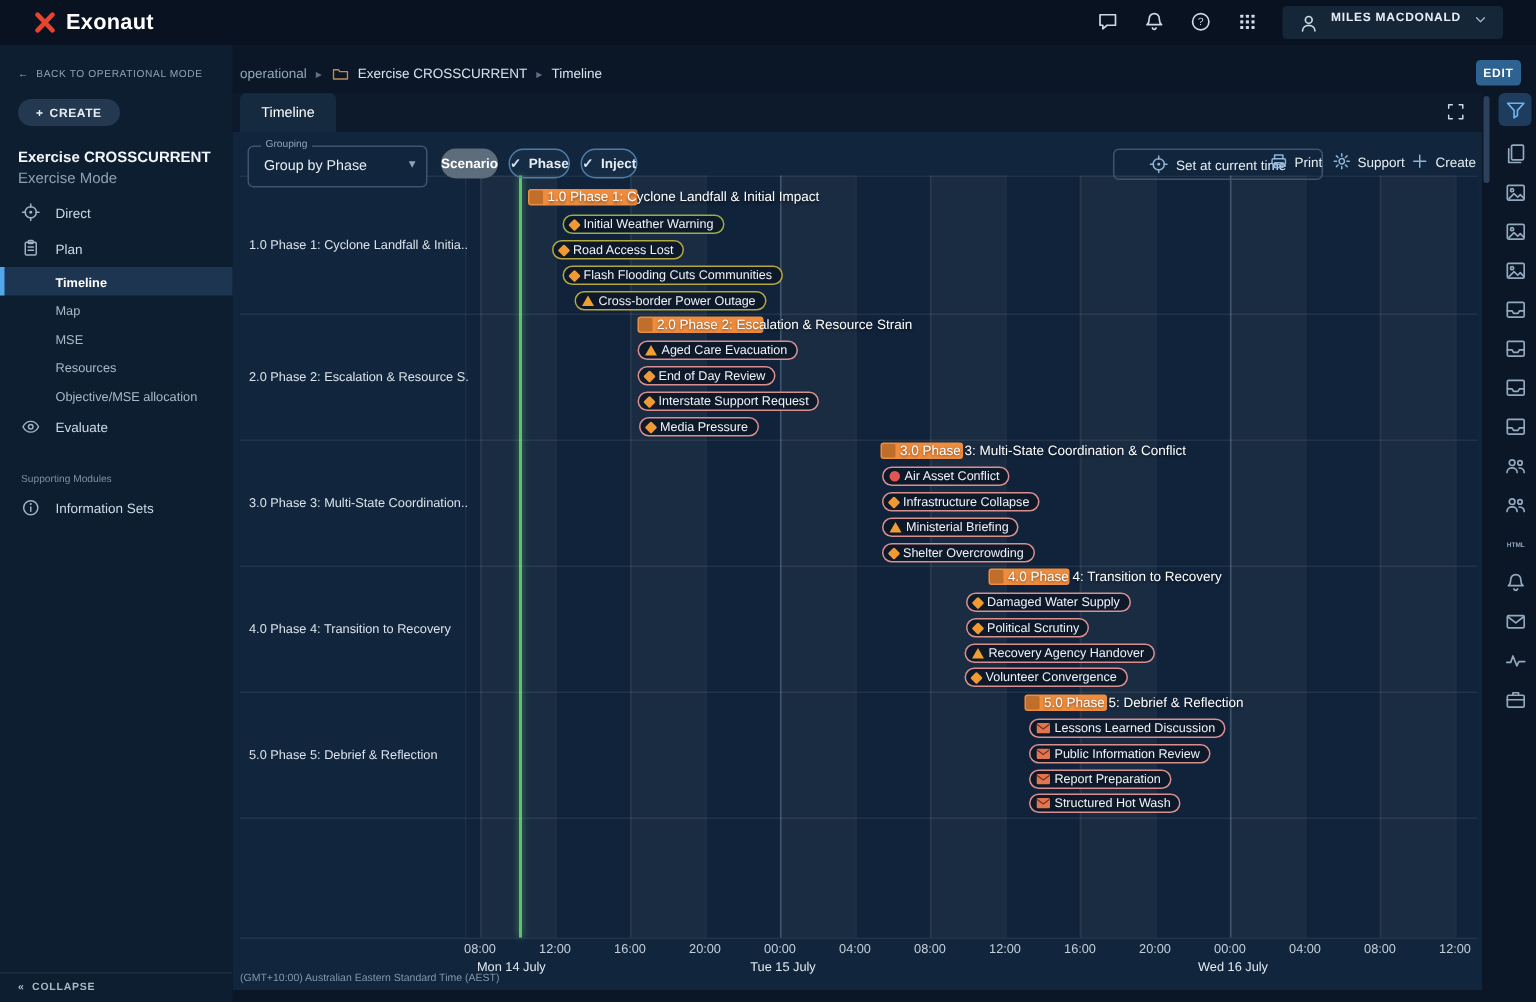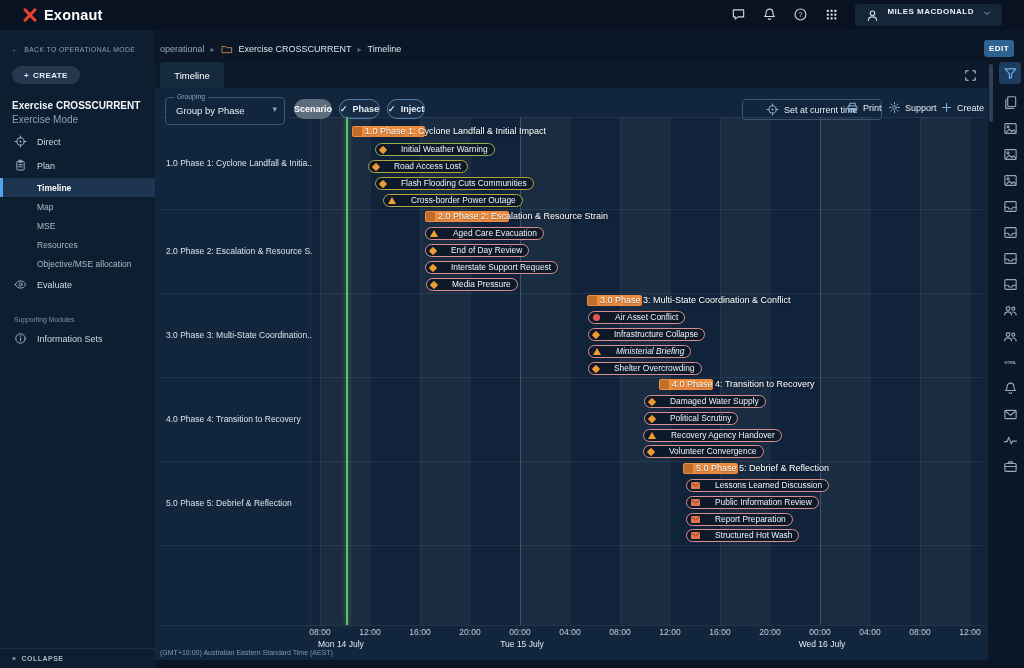--- a/index.html
+++ b/index.html
@@ -67,21 +67,21 @@
   .day-line{position:absolute;top:0;width:1px;height:508px;background:rgba(150,180,210,0.22);}
   .now-line{position:absolute;top:0;width:2px;height:508px;background:#5ec26a;box-shadow:0 0 5px rgba(94,194,106,.7);}
   .hline{position:absolute;left:160px;width:825px;height:1px;background:rgba(255,255,255,0.07);z-index:3;}
   .vline{position:absolute;left:310px;top:117px;width:1px;height:508px;background:rgba(255,255,255,0.06);z-index:3;}
   #items-layer{position:absolute;left:0;top:0;width:1024px;height:668px;z-index:10;pointer-events:none;}
   #items-layer *{pointer-events:auto;}
   .row-label{position:absolute;left:166px;width:146px;font-size:8.5px;color:#dae3ec;white-space:nowrap;overflow:hidden;}
   .phase-bar{position:absolute;height:11px;background:#ef8d3f;border-radius:2px;cursor:pointer;}
   .bar-sq{position:absolute;left:1px;top:1px;width:9px;height:9px;background:#c06f2a;border-radius:1px;}
   .bar-label{position:absolute;left:13px;top:0;line-height:11px;font-size:9px;color:#fff;white-space:nowrap;text-shadow:0 1px 2px rgba(0,0,0,.55);}
-  .inject{position:absolute;height:13px;display:inline-flex;align-items:center;gap:15px;padding:0 6px 0 4px;border-radius:7px;border:1px solid;background:rgba(13,24,40,0.92);font-size:8.4px;color:#eef3f8;white-space:nowrap;cursor:pointer;box-sizing:border-box;line-height:13px;}
+  .inject{position:absolute;height:13px;display:inline-flex;align-items:center;gap:3px;padding:0 6px 0 4px;border-radius:7px;border:1px solid;background:rgba(13,24,40,0.92);font-size:8.4px;color:#eef3f8;white-space:nowrap;cursor:pointer;box-sizing:border-box;line-height:13px;}
   .ic-diamond{width:6px;height:6px;background:#f09a33;transform:rotate(45deg);border-radius:1px;flex:0 0 auto;}
   .ic-triangle{width:0;height:0;border-left:4px solid transparent;border-right:4px solid transparent;border-bottom:7px solid #f0a030;flex:0 0 auto;}
   .ic-circle{width:7px;height:7px;border-radius:50%;background:#e25555;flex:0 0 auto;}
   .ic-envelope{display:inline-flex;flex:0 0 auto;}
 
   
   .tick{position:absolute;top:627px;transform:translateX(-50%);font-size:8.5px;color:#c3cfdb;z-index:6;white-space:nowrap;}
   .day{position:absolute;top:639px;font-size:8.5px;color:#e2eaf2;z-index:6;white-space:nowrap;}
   .day.center{transform:translateX(-50%);}
   #tz-note{position:absolute;left:160px;top:649px;font-size:7px;color:#8296ab;z-index:6;white-space:nowrap;}
@@ -362,21 +362,21 @@
         <span class="bar-label">3.0 Phase 3: Multi-State Coordination &amp; Conflict</span>
       </div>
       <div class="inject" style="left: 588px; top: 311px; border-color: rgb(217, 143, 143);">
         <span class="ic-circle"></span>
         <span>Air Asset Conflict</span>
       </div>
       <div class="inject" style="left: 588px; top: 328px; border-color: rgb(217, 143, 143);">
         <span class="ic-diamond"></span>
         <span>Infrastructure Collapse</span>
       </div>
-      <div class="inject" style="left: 588px; top: 345px; border-color: rgb(217, 143, 143); font-style: italic;">
+      <div class="inject" style="left: 588px; top: 345px; border-color: rgb(217, 143, 143);">
         <span class="ic-triangle"></span>
         <span>Ministerial Briefing</span>
       </div>
       <div class="inject" style="left: 588px; top: 362px; border-color: rgb(217, 143, 143);">
         <span class="ic-diamond"></span>
         <span>Shelter Overcrowding</span>
       </div>
       <div class="row-label" style="top: 414px;">4.0 Phase 4: Transition to Recovery</div>
       <div class="phase-bar" style="left: 659px; top: 379px; width: 54px;">
         <span class="bar-sq"></span>

